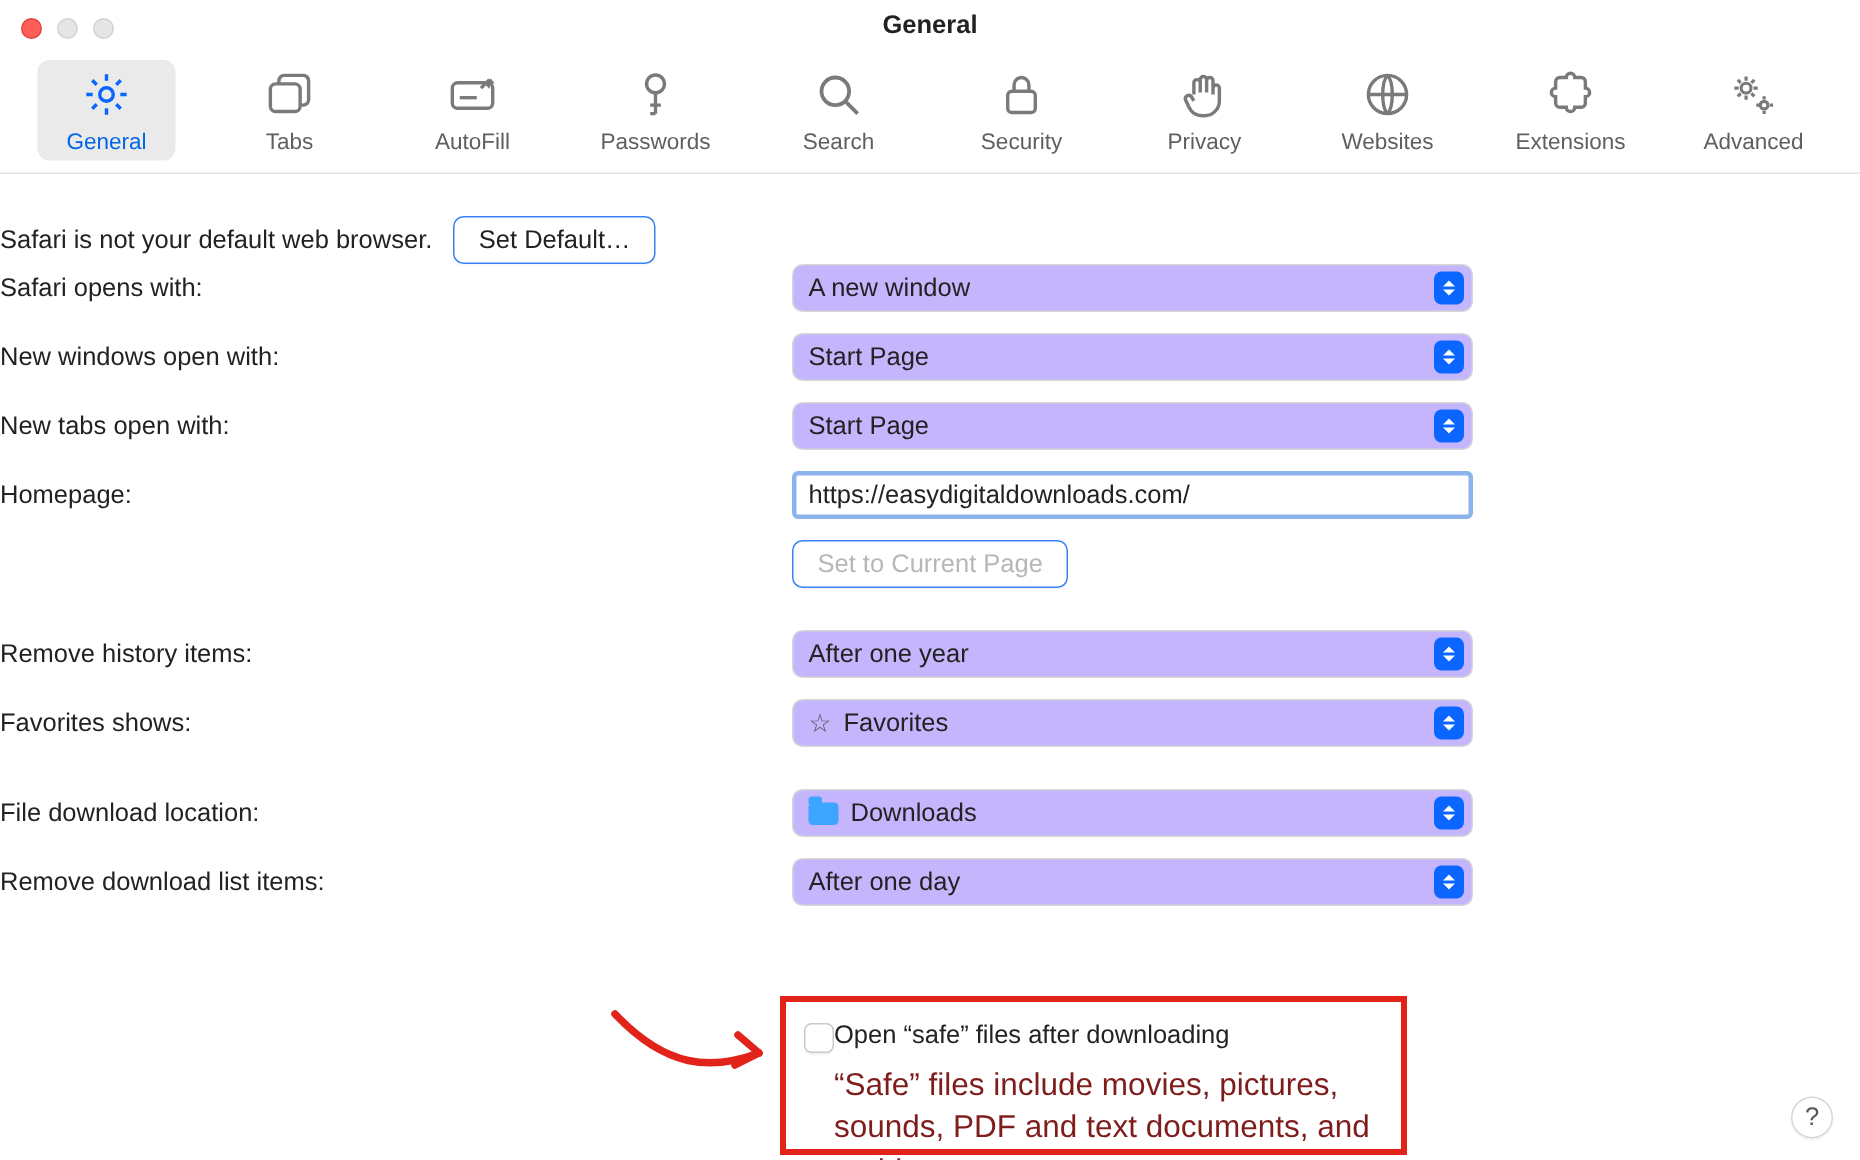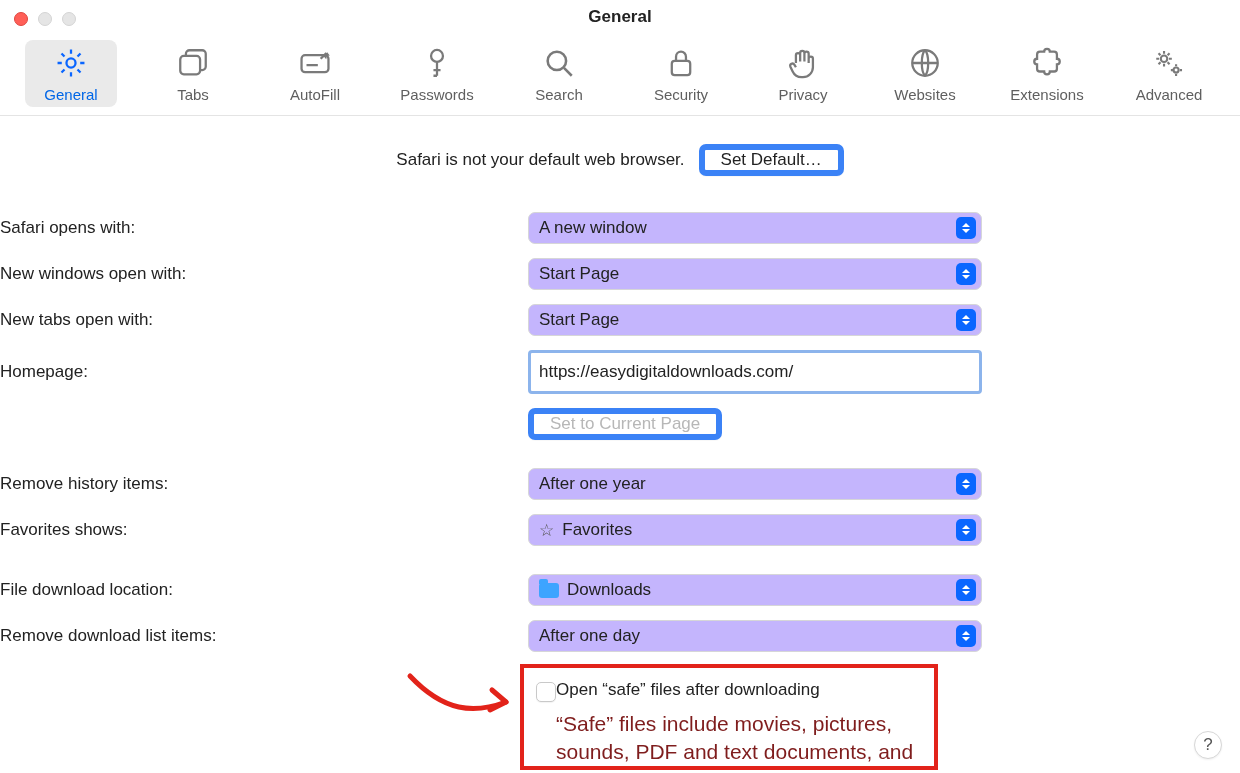--- a/index.html
+++ b/index.html
@@ -64,32 +64,30 @@
     width: 528px;
     padding-right: 12px;
     font-size: 17px;
     color: #222;
   }
   .form-control { width: 454px; }
   .big-gap { margin-top: 28px; }
 
   .default-browse-row {
     display: flex;
-    justify-content: center;
     align-items: center;
     gap: 14px;
-    margin-bottom: 36px;
   }
 
   .btn {
     display: inline-flex;
     align-items: center;
     height: 32px;
     padding: 0 16px;
-    border: 6px solid #3b82f6;
+    border: 1px solid #3b82f6;
     border-radius: 7px;
     background: #fff;
     font-size: 17px;
     color: #222;
     box-shadow: 0 1px 1px rgba(0,0,0,0.03);
   }
   .btn.disabled { color: #b7b7b7; }
   .sel {
     display: flex;
     align-items: center;
@@ -118,21 +116,21 @@
   .sel .chev::before, .sel .chev::after {
     content: "";
     width: 0; height: 0;
     border-left: 4px solid transparent;
     border-right: 4px solid transparent;
   }
   .sel .chev::before { border-bottom: 4px solid #fff; }
   .sel .chev::after  { border-top: 4px solid #fff; }
 
   .text-input {
-    height: 44px;
+    height: 32px;
     width: 454px;
     border: 3px solid #8cb4ec;
     border-radius: 4px;
     background: #fff;
     padding: 0 8px;
     font-size: 17px;
     color: #222;
     display: flex;
     align-items: center;
     outline: none;

